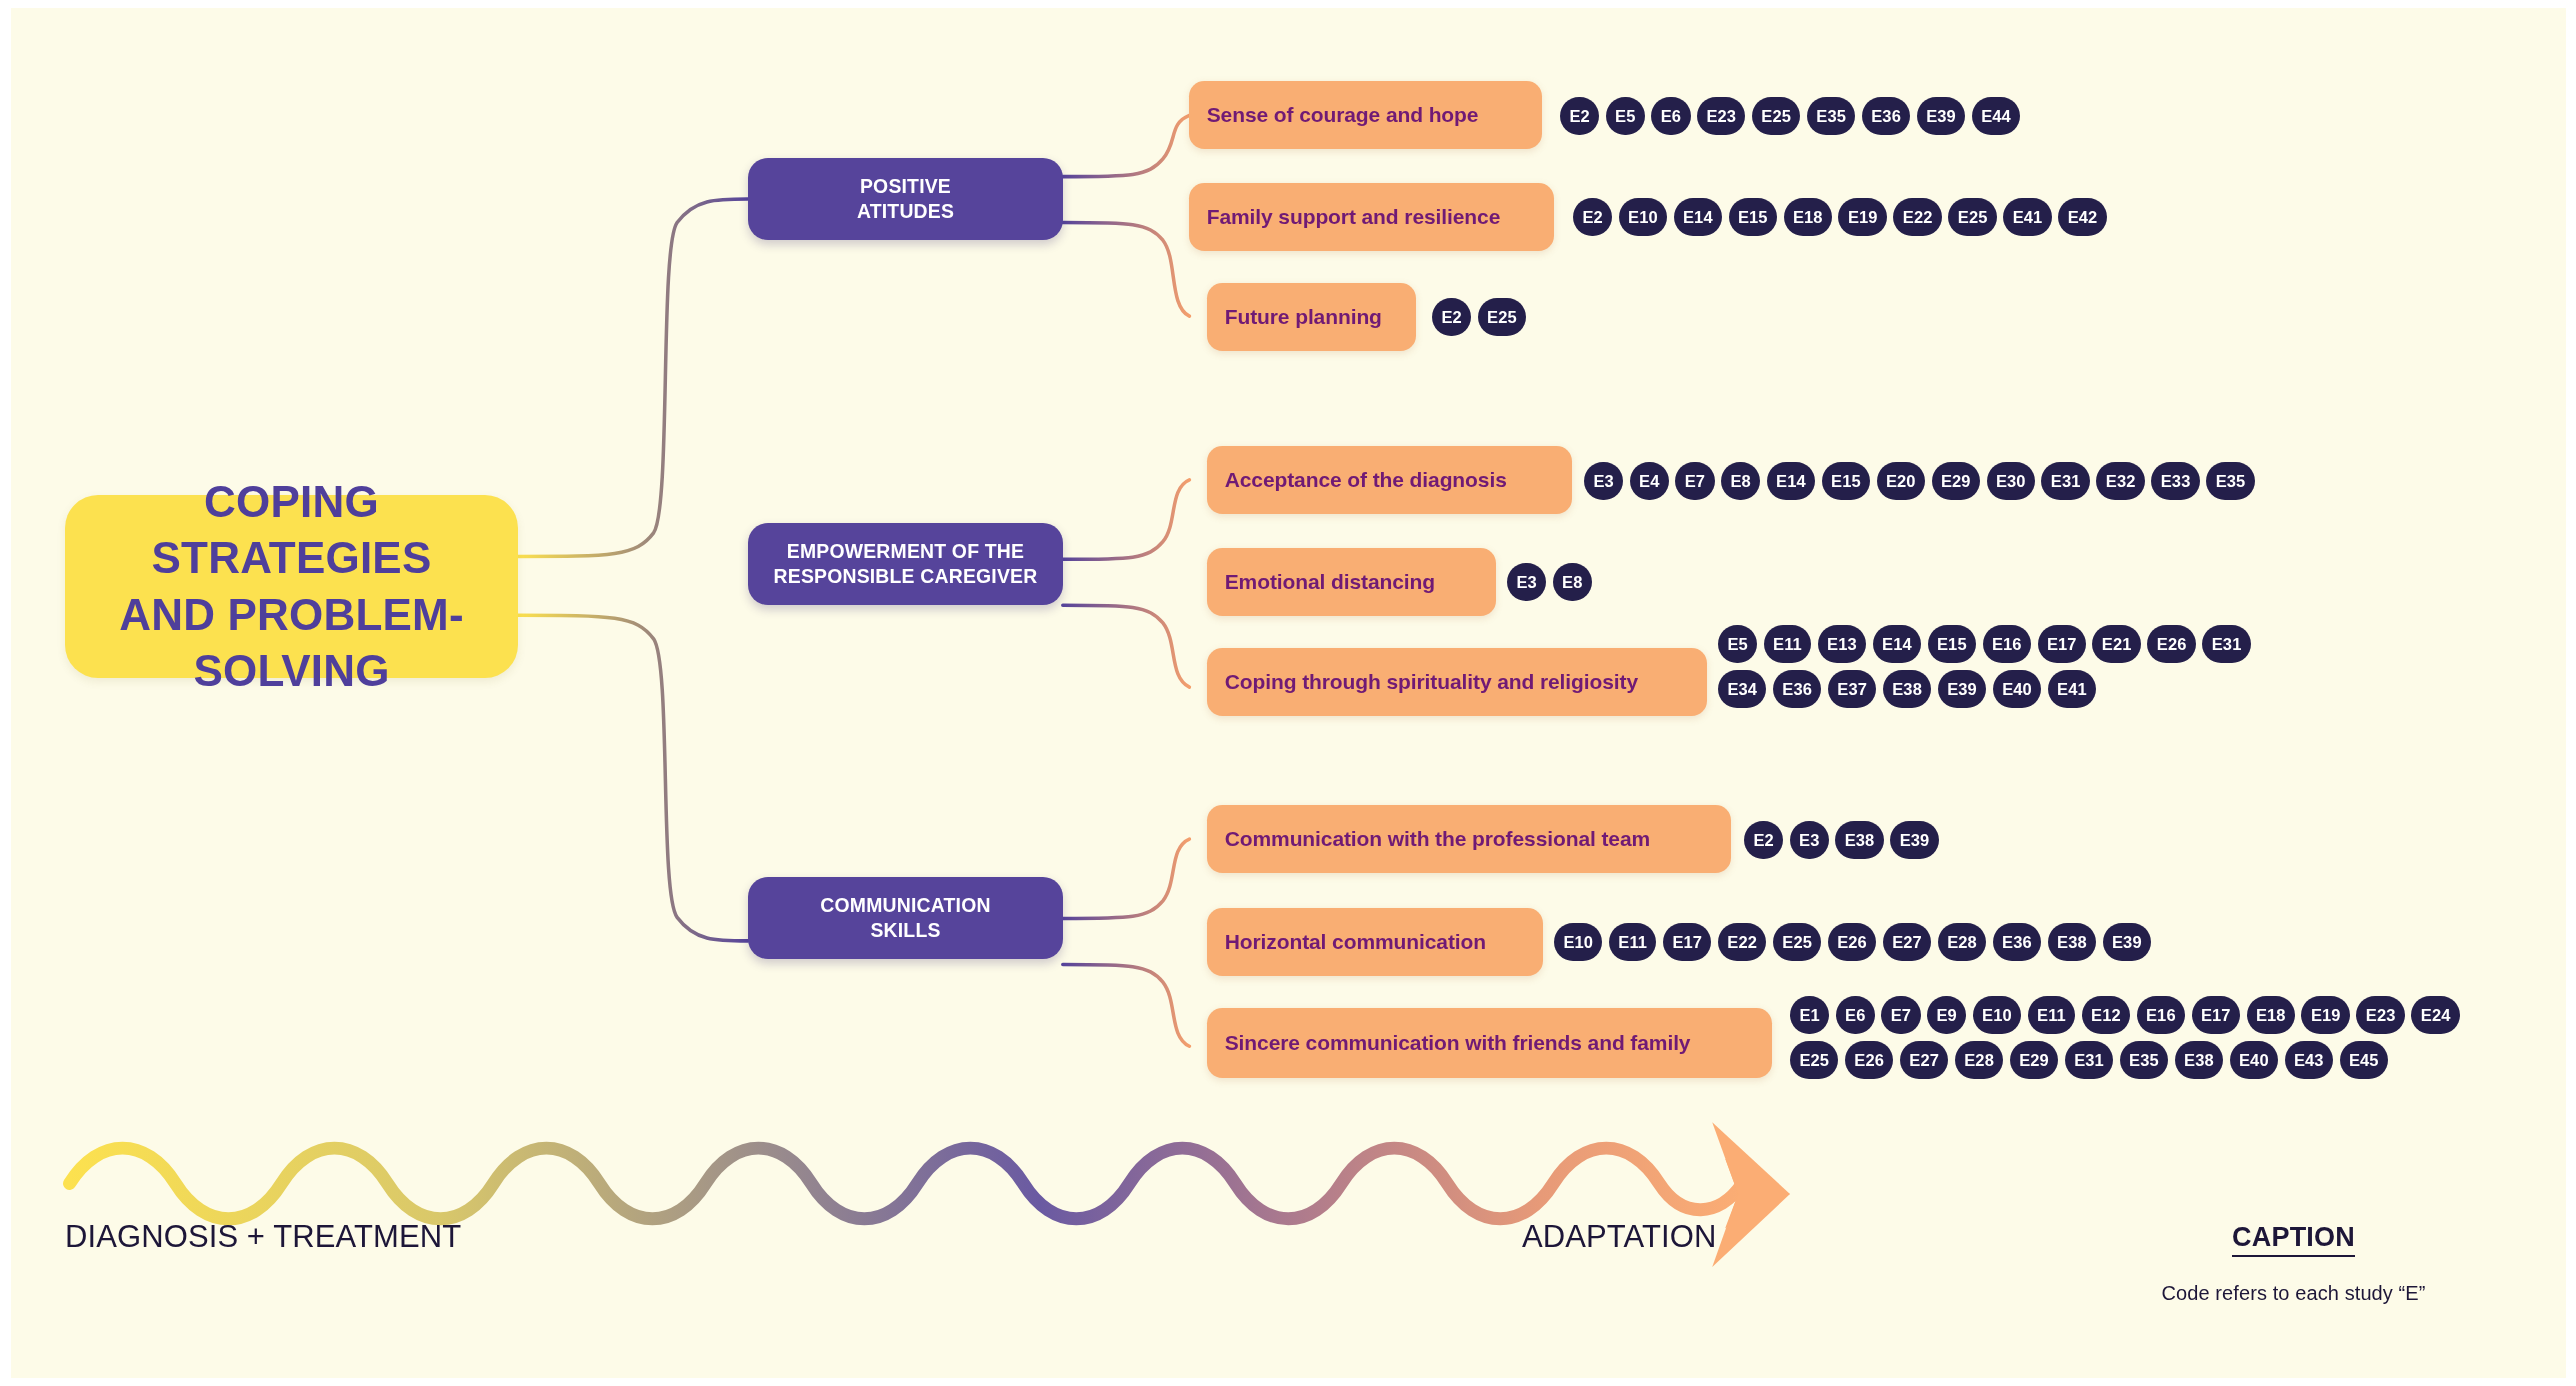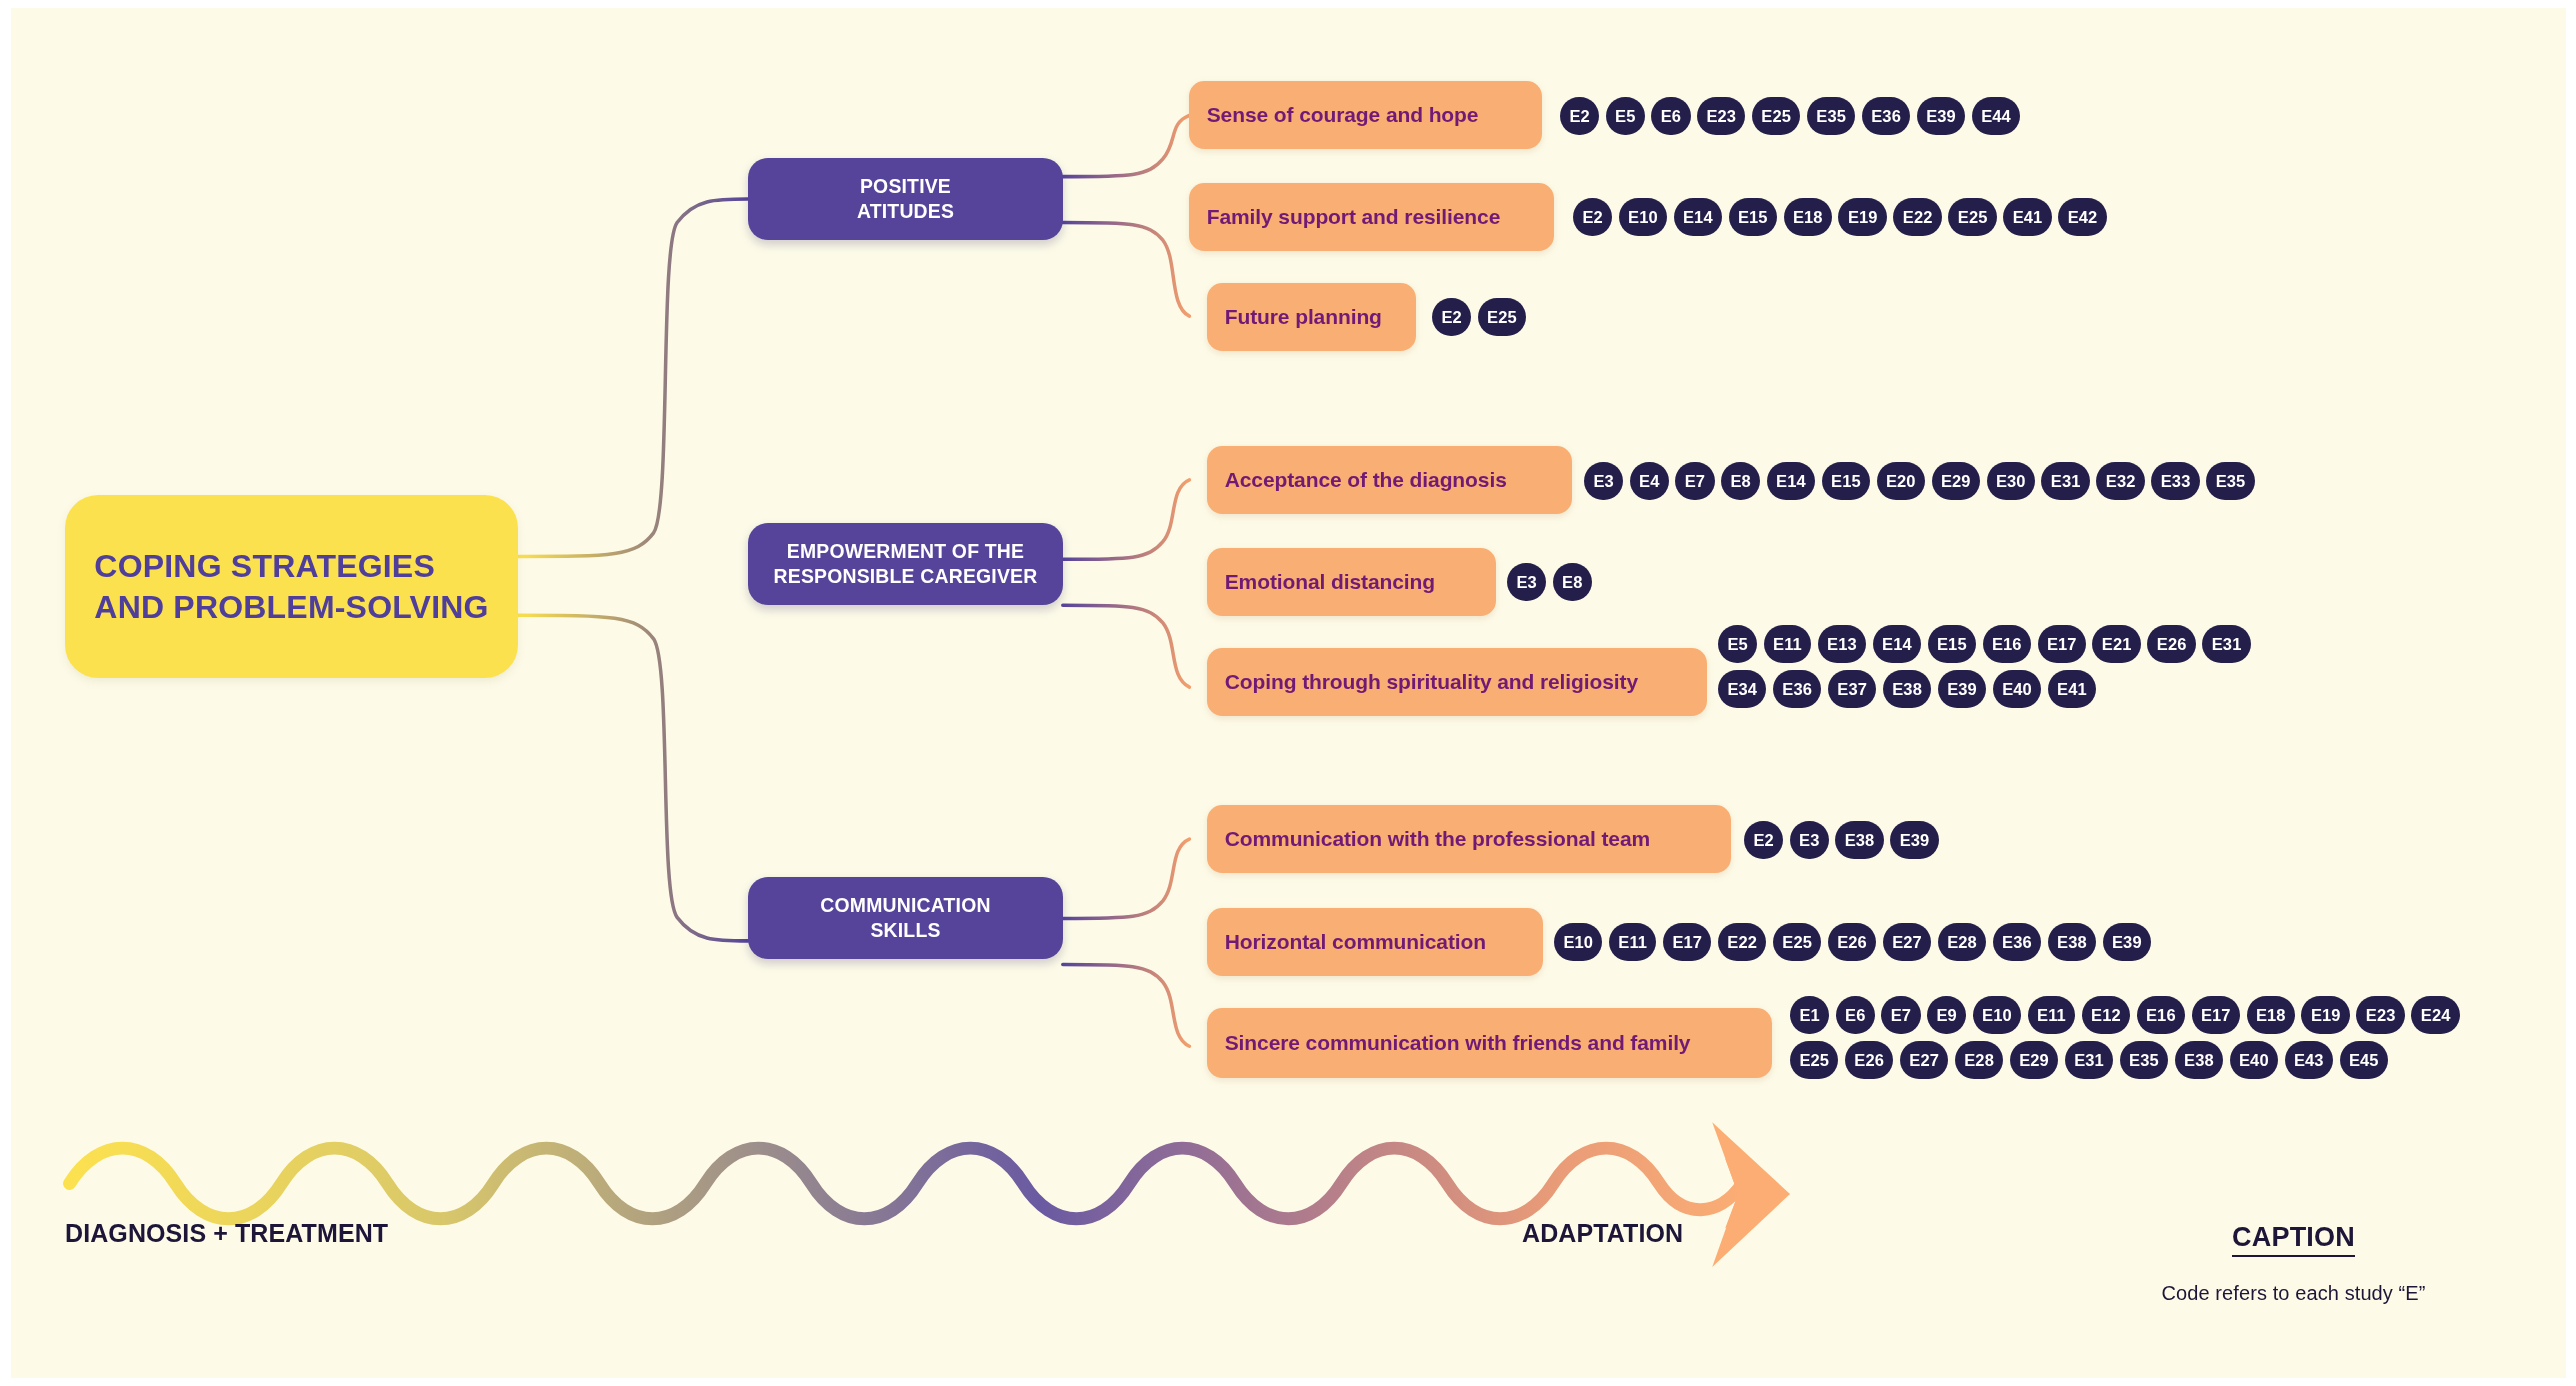--- a/index.html
+++ b/index.html
@@ -27,24 +27,24 @@
   }
 
   
   .root-node{
     position:absolute;
     left:65px; top:495px;
     width:453px; height:183px;
     background:#FCE14F;
     border-radius:33px;
     display:flex;align-items:center;justify-content:center;
-    text-align:left;
+    text-align:center;
     color:#4F3F9B;
     font-weight:bold;
-    font-size:32px;
+    font-size:44px;
     line-height:1.28;
     letter-spacing:0.2px;
     box-shadow:0 3.5px 8.2px rgba(120,110,40,.10);
   }
 
   
   .branch-node{
     position:absolute;
     background:#56449B;
     border-radius:20px;
@@ -95,22 +95,22 @@
     display:flex;align-items:center;justify-content:center;
     font-size:16.5px;
     font-weight:bold;
     letter-spacing:0.1px;
   }
 
   
   .foot-label{
     position:absolute;
     color:#1D1638;
-    font-weight:bold;
-    font-size:25px;
+    font-weight:normal;
+    font-size:31px;
     letter-spacing:0.1px;
     white-space:nowrap;
   }
   #lbl-diagnosis{ left:65px; top:1219px; }
   #lbl-adaptation{ left:1522px; top:1219px; }
 
   .caption-box{
     position:absolute;
     right:88px; top:1222px;
     text-align:center;

